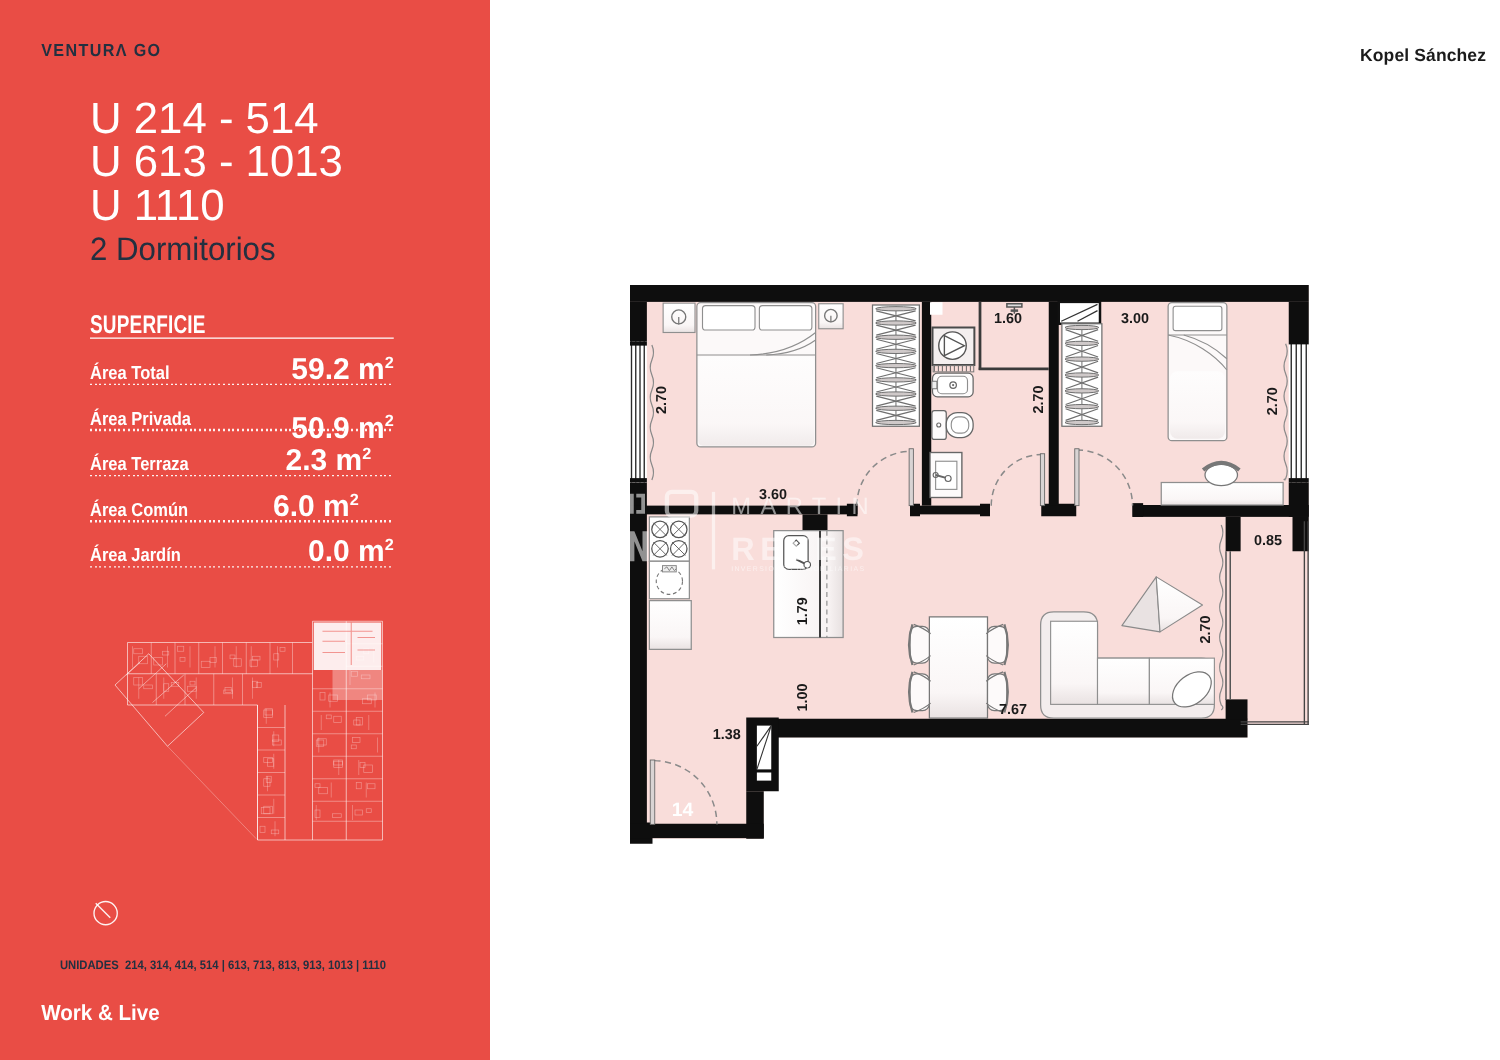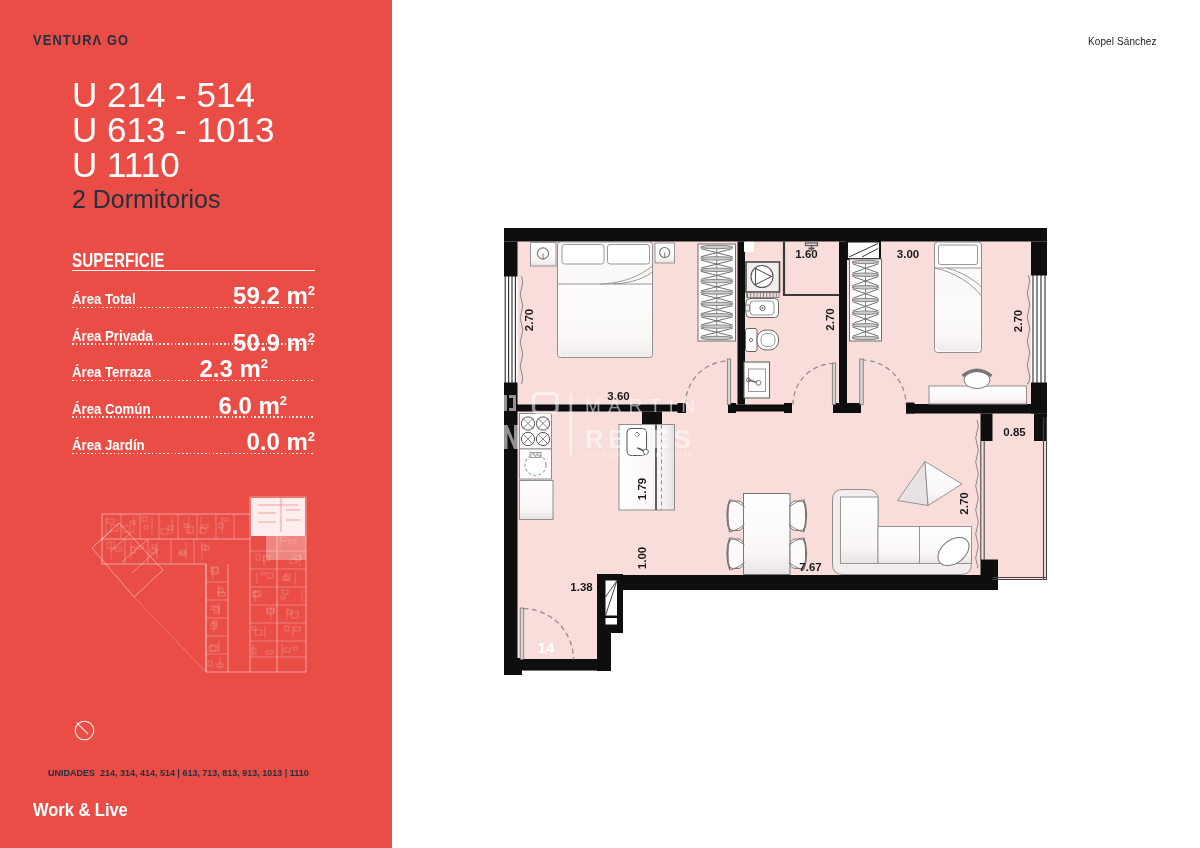--- a/index.html
+++ b/index.html
@@ -10,21 +10,21 @@
 .units{left:72px;top:77px;font-size:35px;line-height:35.2px;font-weight:normal;color:#fff;letter-spacing:0}
 .dorm{left:72px;top:184px;font-size:26px;color:#233040;font-weight:500;transform:scaleX(.96);transform-origin:left top}
 .suph{left:72px;top:248px;font-size:20.5px;font-weight:bold;color:#fff;letter-spacing:.2px;transform:scaleX(.74);transform-origin:left top}
 .supline{left:72px;top:269.5px;width:243px;height:0;border-top:1.6px solid #fff}
 .rlabel{font-size:15px;font-weight:bold;color:#fff;transform:scaleX(.88);transform-origin:left top}
 .rvalue{font-size:24px;font-weight:bold;color:#fff;text-align:center}
 .rvalue sup{font-size:13px}
 .dot{width:243px;left:72px;height:1.6px;background-image:repeating-linear-gradient(90deg,rgba(255,255,255,.92) 0,rgba(255,255,255,.92) 1.6px,transparent 1.6px,transparent 3.8px)}
 .unidades{left:48px;top:767px;font-size:9.9px;font-weight:bold;color:#233040;letter-spacing:0;transform:scaleX(.91);transform-origin:left top}
 .wl{left:33px;top:800px;font-size:17.5px;font-weight:bold;color:#fff;transform:scaleX(.94);transform-origin:left top}
-.kopel{left:1088px;top:36px;font-size:10px;font-weight:normal;color:#1b1b1b;letter-spacing:.1px}
+.kopel{left:1088px;top:36px;font-size:14px;font-weight:bold;color:#1b1b1b;letter-spacing:.1px}
 </style>
 </head>
 <body>
 
 <div class="abs side"></div>
 
 <div class="abs brand">VENTURΛ GO</div>
 
 <div class="abs units">U 214 - 514<br>U 613 - 1013<br>U 1110</div>
 
@@ -36,21 +36,21 @@
 
 <div class="abs rlabel" style="left:72px;top:290px">Área Total</div>
 <div class="abs rvalue" style="right:885px;top:282px">59.2 m<sup>2</sup></div>
 <div class="abs dot" style="top:306.5px"></div>
 
 <div class="abs rlabel" style="left:72px;top:326.5px">Área Privada</div>
 <div class="abs rvalue" style="right:885px;top:329px">50.9 m<sup>2</sup></div>
 <div class="abs dot" style="top:343px"></div>
 
 <div class="abs rlabel" style="left:72px;top:363px">Área Terraza</div>
-<div class="abs rvalue" style="right:932px;top:355px">2.3 m<sup>2</sup></div>
+<div class="abs rvalue" style="right:903px;top:355px">2.3 m<sup>2</sup></div>
 <div class="abs dot" style="top:379.5px"></div>
 
 <div class="abs rlabel" style="left:72px;top:399.5px">Área Común</div>
 <div class="abs rvalue" style="right:913px;top:391.5px">6.0 m<sup>2</sup></div>
 <div class="abs dot" style="top:416px"></div>
 
 <div class="abs rlabel" style="left:72px;top:436px">Área Jardín</div>
 <div class="abs rvalue" style="right:885px;top:428px">0.0 m<sup>2</sup></div>
 <div class="abs dot" style="top:452.5px"></div>
 

